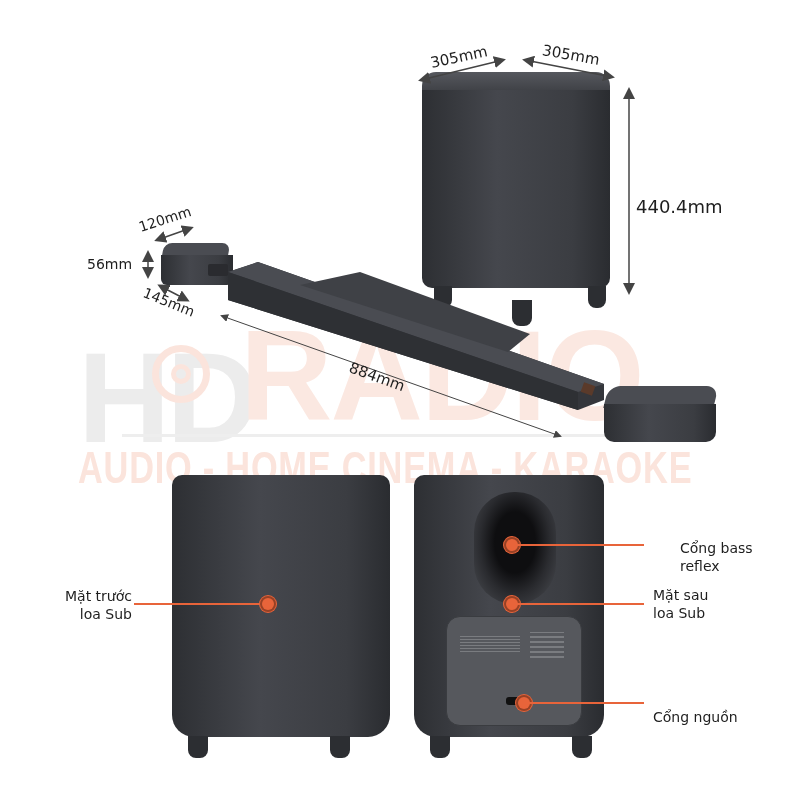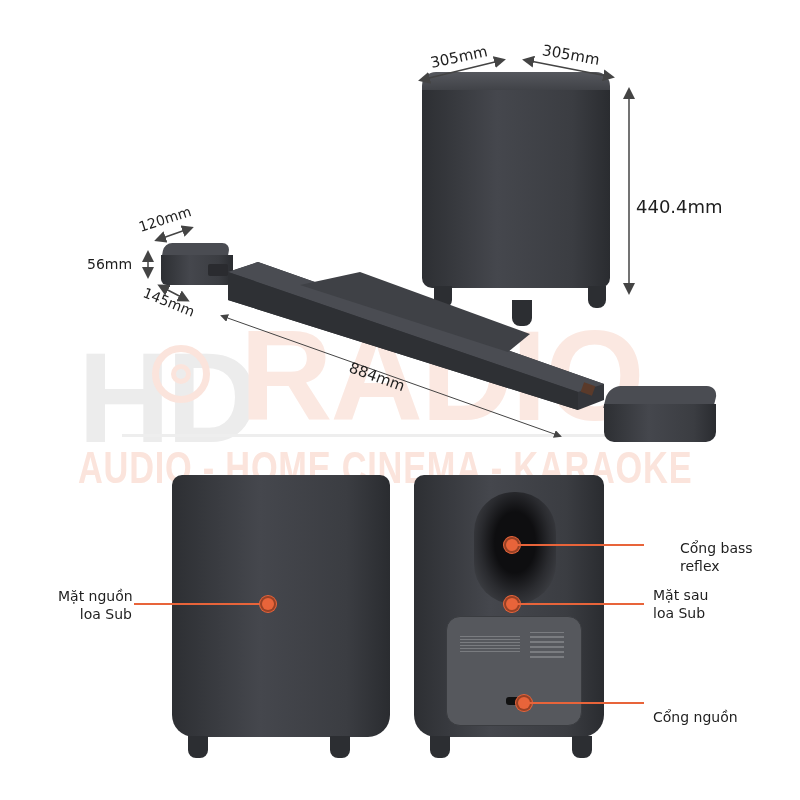--- a/index.html
+++ b/index.html
@@ -101,21 +101,21 @@
   <div class="abs" style="left:446px;top:616px;width:134px;height:108px;border-radius:14px;background:#56585d;border:1px solid #3a3c40;"></div>
   <div class="abs" style="left:460px;top:634px;width:60px;height:18px;background:repeating-linear-gradient(0deg,#7a7c80 0 1px,#56585d 1px 3px);"></div>
   <div class="abs" style="left:530px;top:632px;width:34px;height:26px;background:repeating-linear-gradient(0deg,#7a7c80 0 2px,#56585d 2px 5px);"></div>
   <div class="abs" style="left:506px;top:697px;width:14px;height:8px;background:#111;border-radius:3px;"></div>
   <div class="foot" style="left:430px;top:736px;width:20px;height:22px;"></div>
   <div class="foot" style="left:572px;top:736px;width:20px;height:22px;"></div>
 </div>
 
 <div>
   <div class="abs callout-text" style="left:58px;top:587px;text-align:right;width:74px;">
-    <div>Mặt nguồn</div>
+    <div>Mặt trước</div>
     <div>loa Sub</div>
   </div>
   <div class="lead" style="left:134px;top:603px;width:130px;"></div>
   <div class="dot" style="left:262px;top:598px;"></div>
 </div>
 
 <div>
   <div class="dot" style="left:506px;top:539px;"></div>
   <div class="lead" style="left:516px;top:544px;width:128px;"></div>
   <div class="abs callout-text" style="left:680px;top:527px;margin-top:12px;">

